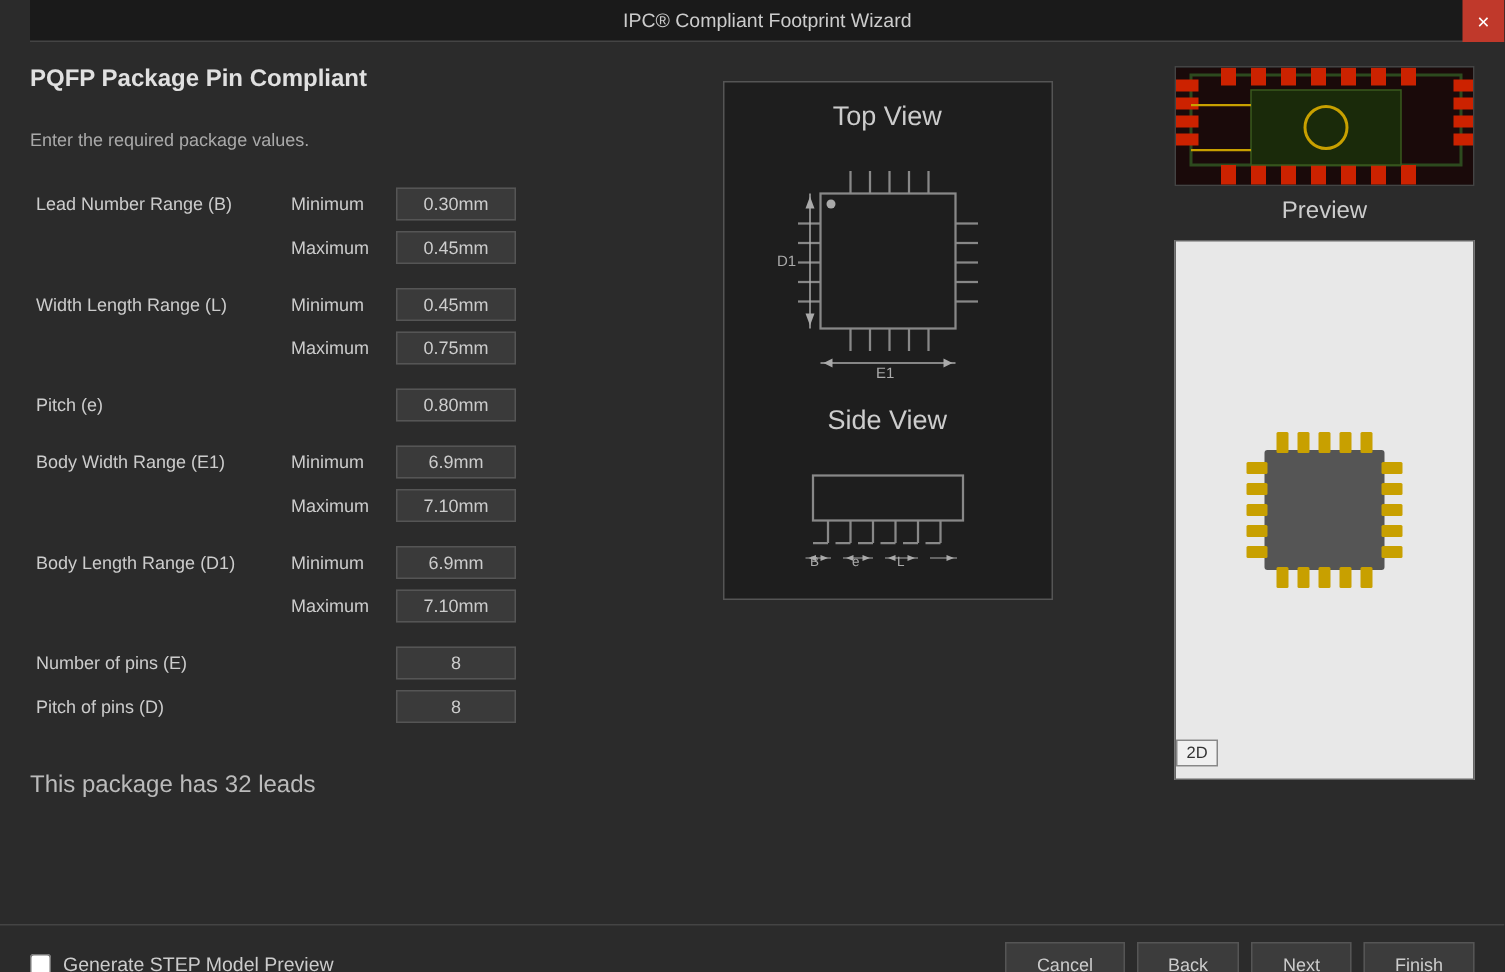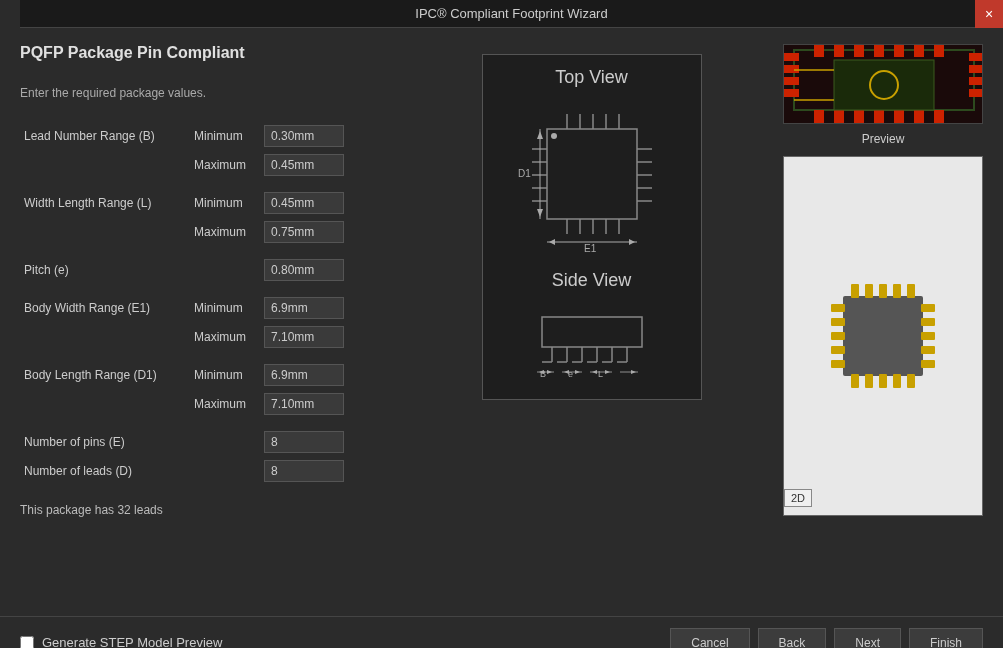--- a/index.html
+++ b/index.html
@@ -81,24 +81,25 @@
     }
     .input-cell input {
       background: #3a3a3a;
       border: 1px solid #555;
       color: #ccc;
       font-size: 12px;
       padding: 2px 6px;
       width: 80px;
       height: 22px;
       outline: none;
+      text-align: center;
     }
     .info-text {
-      margin-top: 16px;
-      font-size: 12px;
+      margin-top: 28px;
+      font-size: 16px;
       color: #bbb;
     }
     .center-panel {
       flex: 1;
       display: flex;
       align-items: flex-start;
       justify-content: center;
       padding-top: 10px;
     }
     .diagram-box {
@@ -134,21 +135,21 @@
     .preview-thumbnail {
       width: 200px;
       height: 80px;
       background: #1a1a1a;
       border: 1px solid #444;
       overflow: hidden;
       position: relative;
       margin-bottom: 8px;
     }
     .preview-label {
-      font-size: 12px;
+      font-size: 16px;
       color: #ccc;
       margin-bottom: 6px;
       text-align: center;
     }
     .preview-3d-box {
       width: 200px;
       height: 360px;
       background: #e8e8e8;
       border: 1px solid #666;
       display: flex;
@@ -315,21 +316,21 @@
 
       <tr>
         <td class="label-cell">Number of pins (E)</td>
         <td class="sublabel-cell"></td>
         <td class="input-cell">
           <input type="text" value="8" style="">
         </td>
       </tr>
 
       <tr>
-        <td class="label-cell">Number of leads (D)</td>
+        <td class="label-cell">Pitch of pins (D)</td>
         <td class="sublabel-cell"></td>
         <td class="input-cell">
           <input type="text" value="8" style="">
         </td>
       </tr>
     </tbody>
       </table>
     <div class="info-text">This package has 32 leads</div>
   </div>
 

